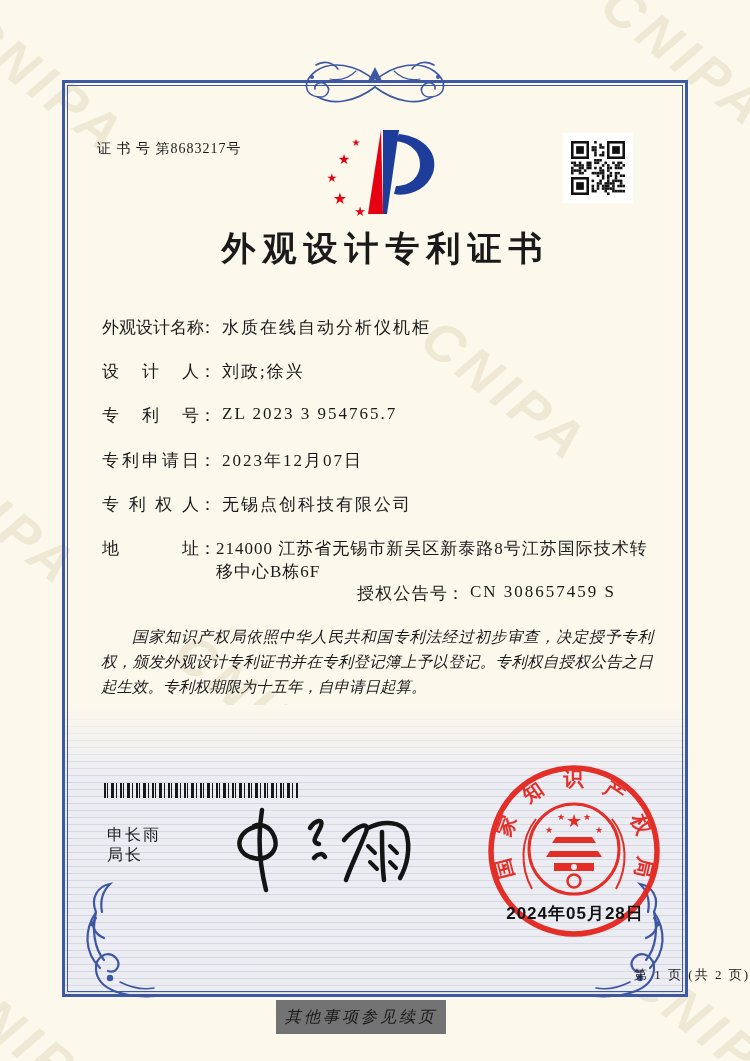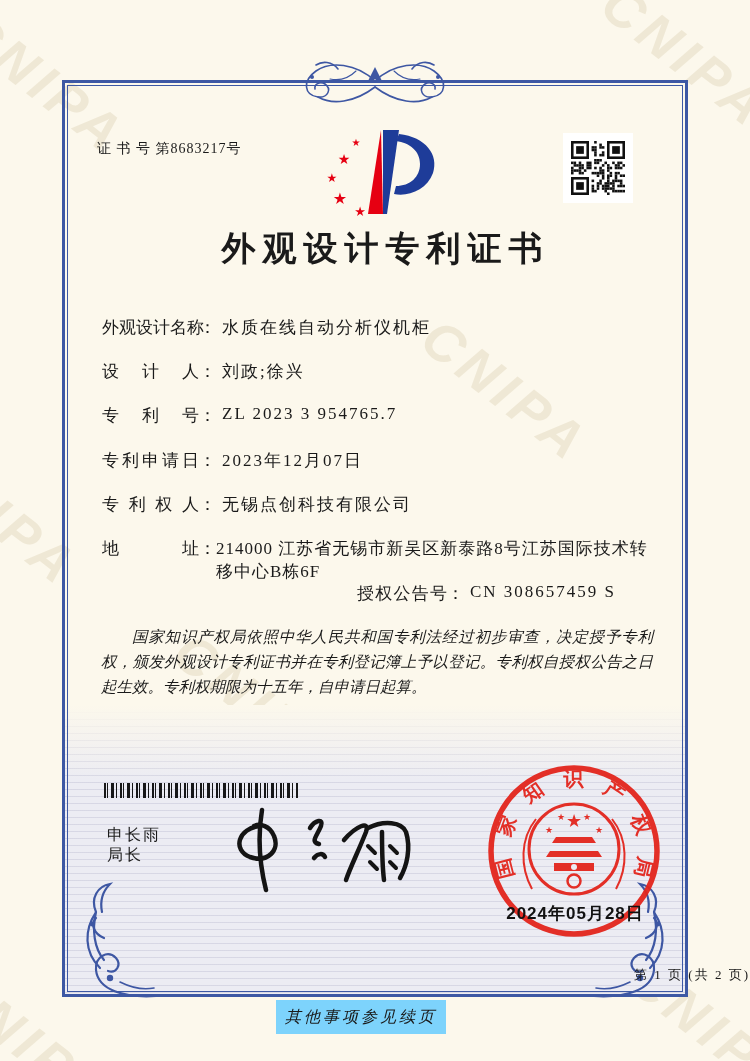--- a/index.html
+++ b/index.html
@@ -82,21 +82,21 @@
   .dir-title{top:845px}.dir-name{top:825px}
   .signature{position:absolute;z-index:3;left:222px;top:800px;}
   .seal{position:absolute;z-index:3;left:486px;top:763px;opacity:.95;}
   .seal-date{
     position:absolute;z-index:4;left:504px;top:902px;width:142px;text-align:center;
     font-family:"Liberation Sans","DejaVu Sans",sans-serif;font-size:17px;font-weight:bold;letter-spacing:1px;color:#111;
   }
   
   .page-num{position:absolute;z-index:3;left:0;top:966px;width:100%;text-align:right;font-size:13px;letter-spacing:2px;}
   .footer-note{
-    position:absolute;z-index:3;left:276px;top:1000px;width:170px;height:34px;background:#7dd3fc;
+    position:absolute;z-index:3;left:276px;top:1000px;width:170px;height:34px;background:#737373;
     text-align:center;line-height:34px;font-size:16px;font-style:italic;letter-spacing:3px;
   }
 </style>
 </head>
 <body>
 
 <div class="page">
 
   <span class="wm wm1">CNIPA</span>
   <span class="wm wm2">CNIPA</span>

